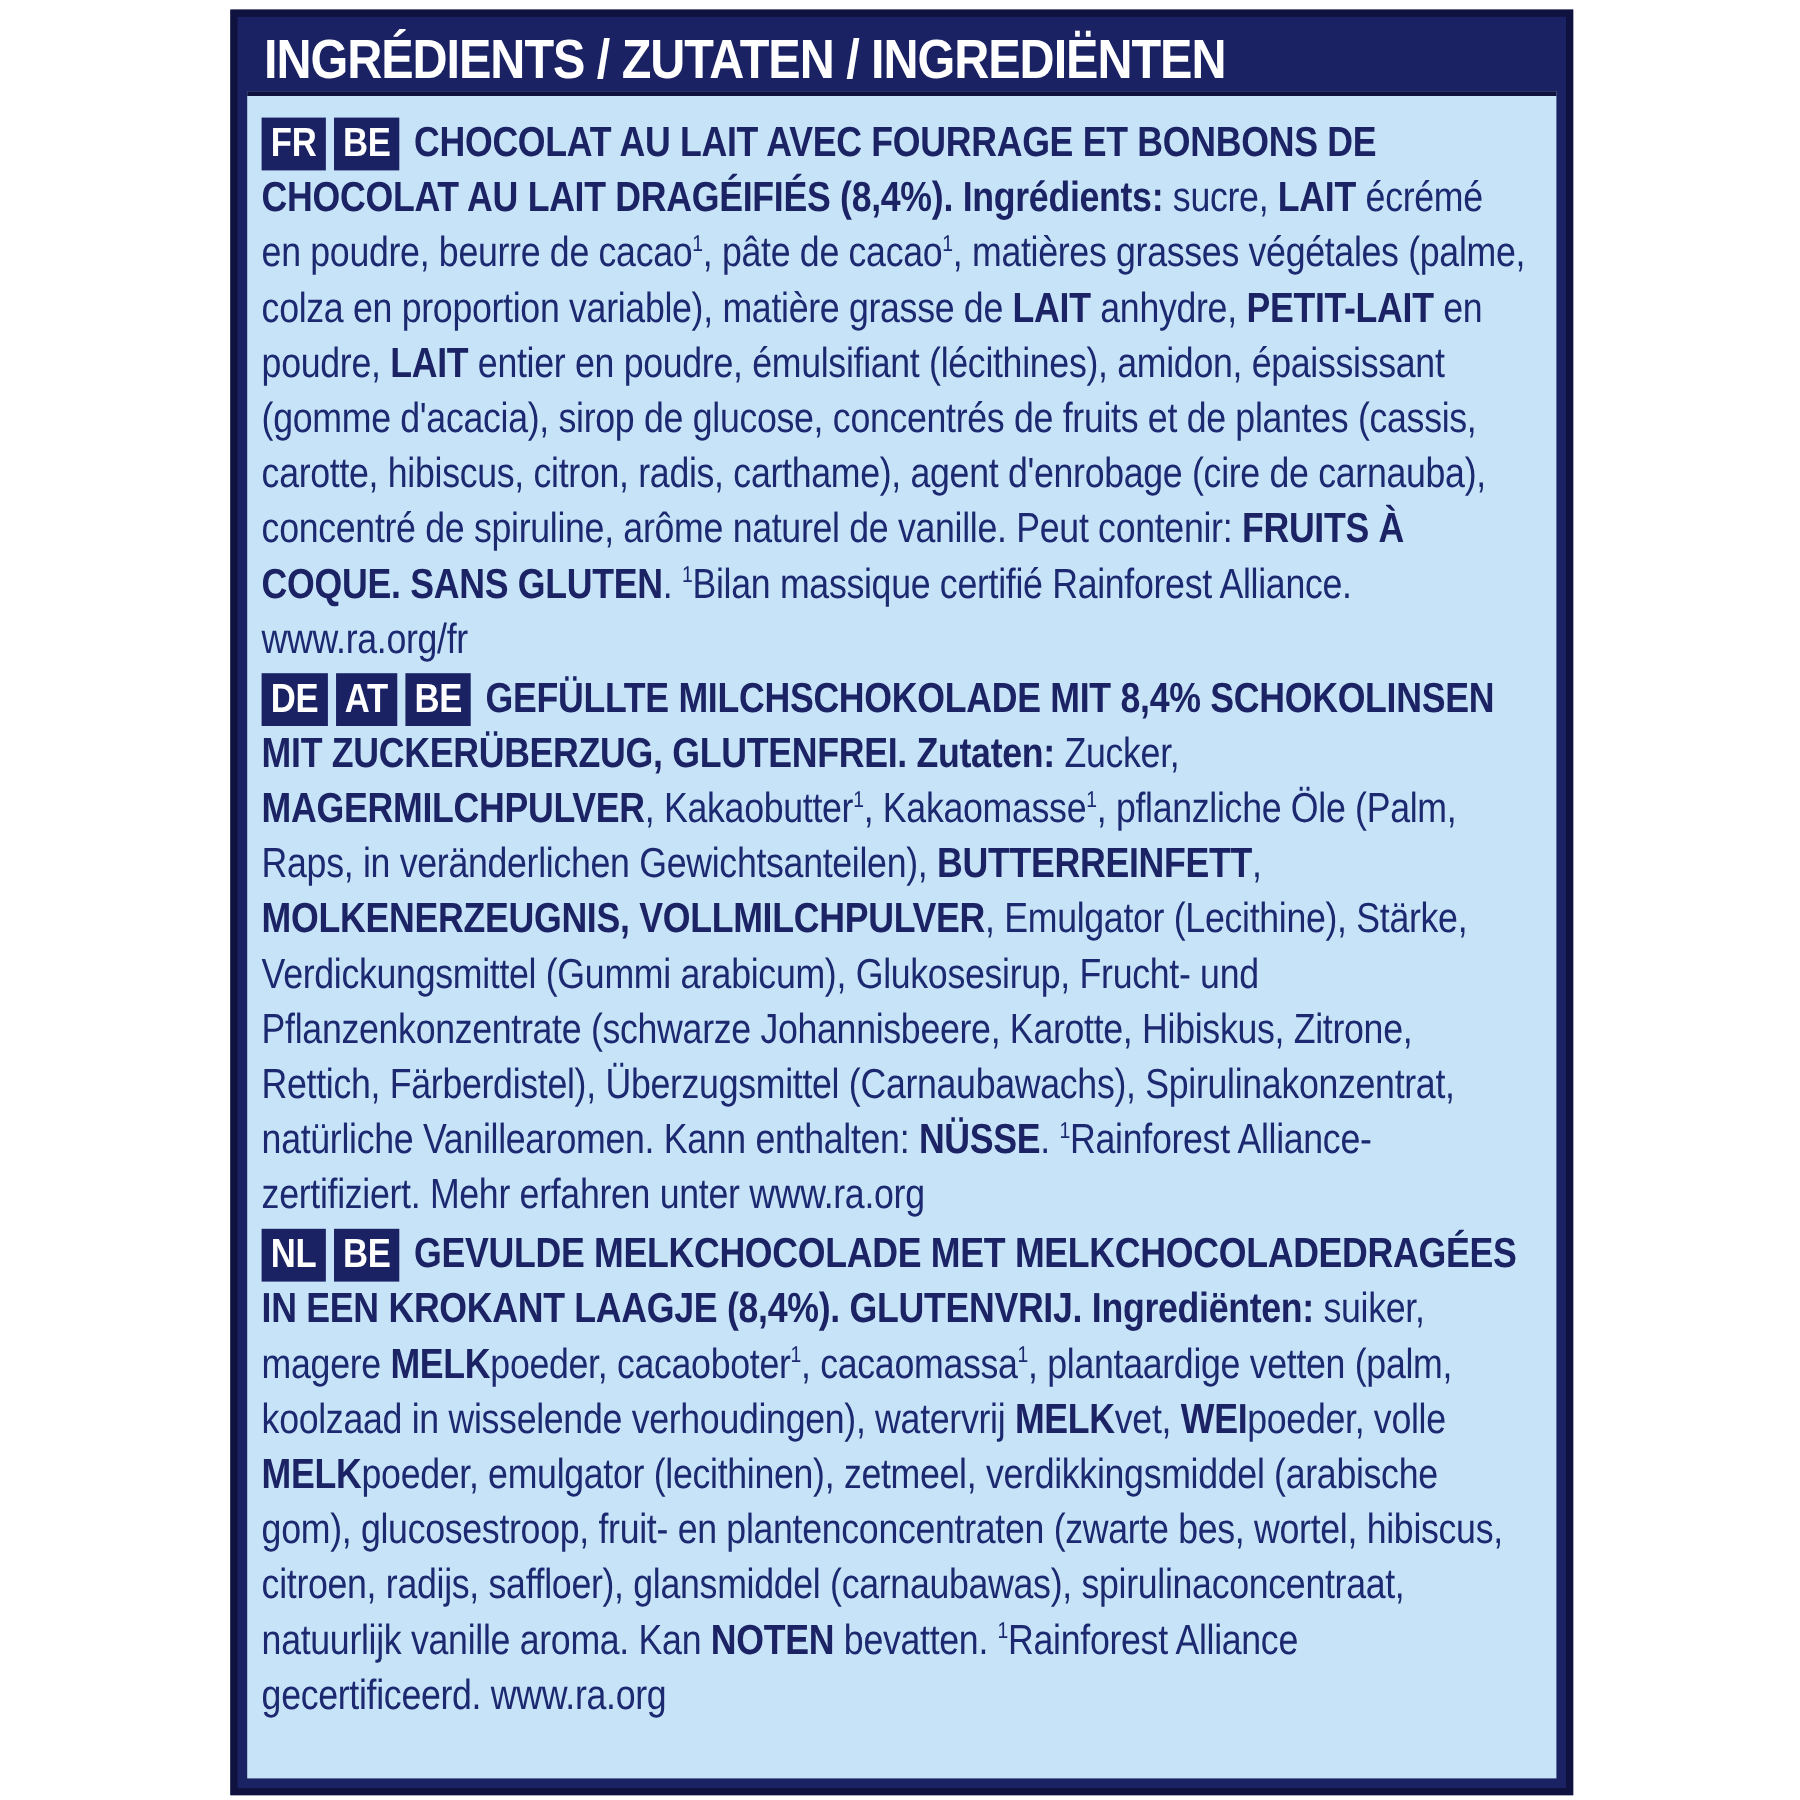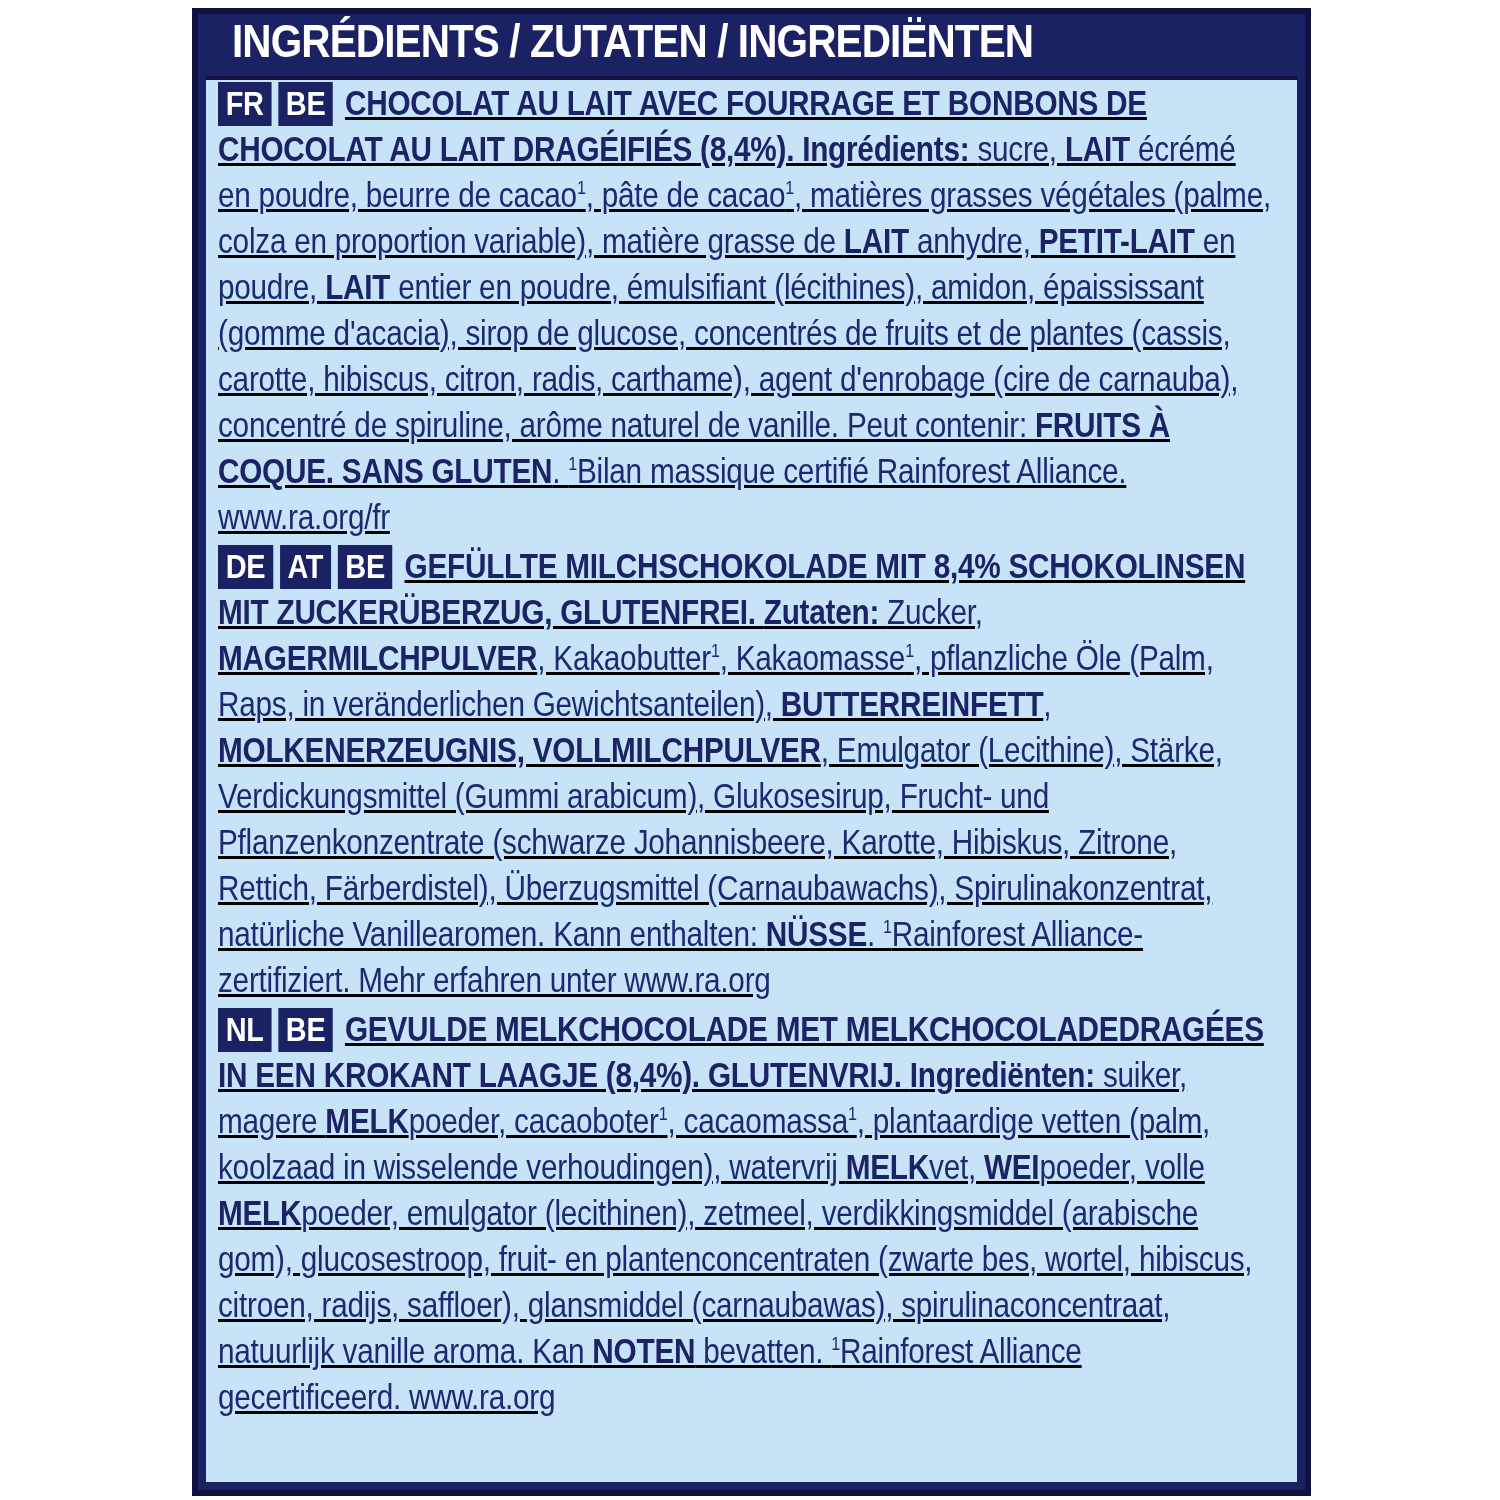--- a/index.html
+++ b/index.html
@@ -14,41 +14,40 @@
     position: absolute;
     left: 192px; top: 8px;
     width: 1119px; height: 1488px;
     background: #1b2264;
     border: 6px solid #0f123e;
     box-sizing: border-box;
   }
   .label-header {
     height: 62px;
     display: flex;
-    align-items: flex-start;
-    padding-left: 34px;
+    align-items: flex-end;
+    padding-left: 22px;
   }
   .header-title {
     color: #ffffff;
     font-weight: 700;
     font-size: 46px;
     letter-spacing: -1px;
     white-space: nowrap;
     transform: scaleX(0.88);
     transform-origin: left center;
   }
   .label-body {
     position: absolute;
     left: 8px; right: 8px; top: 62px; bottom: 8px;
     background: #c7e3f7;
     border-top: 4px solid #0f123e;
     box-sizing: border-box;
     overflow: hidden;
-    padding: 0 0 0 12px;
-    text-decoration: underline;
+    padding: 16px 0 0 12px;
   }
   .content {
     width: 1240px;
     transform: scaleX(0.85);
     transform-origin: left top;
     font-size: 35px;
     line-height: 46px;
     letter-spacing: -0.3px;
     color: #1c2970;
   }

